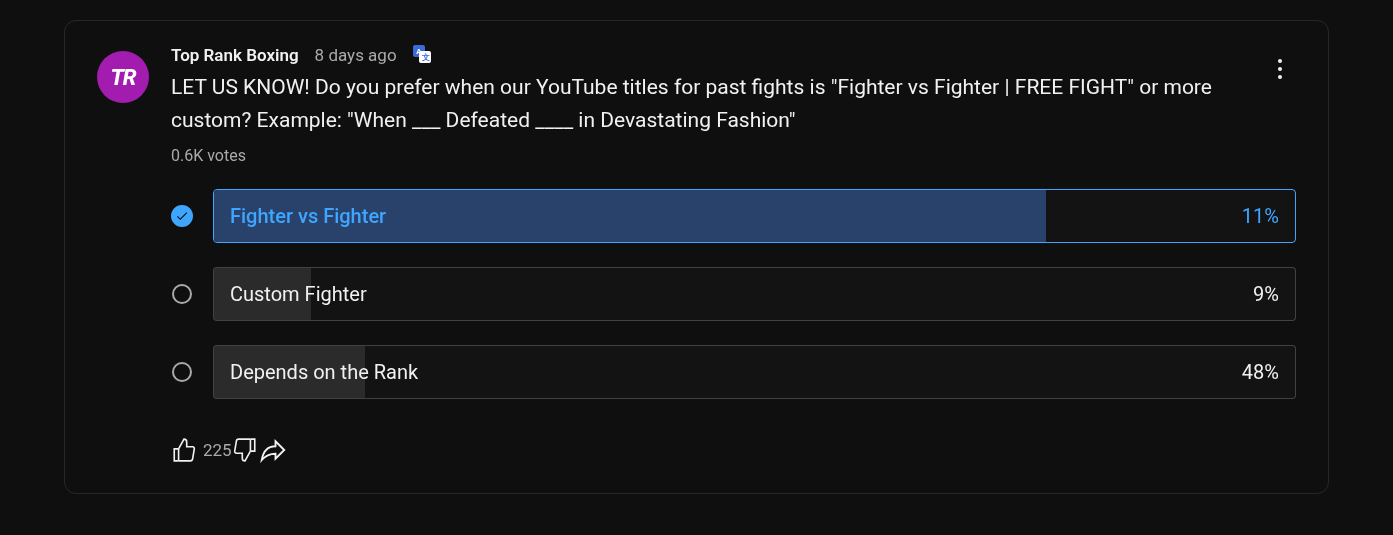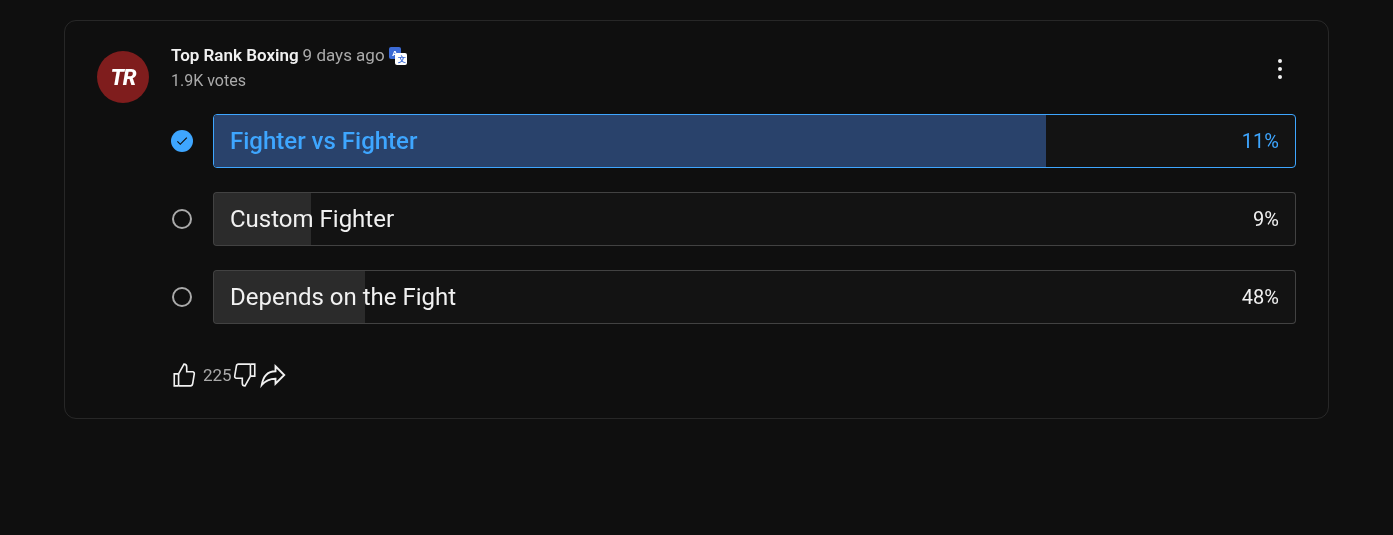--- a/index.html
+++ b/index.html
@@ -19,40 +19,40 @@
     border-radius: 12px;
     padding: 24px 32px 28px 32px;
   }
   .header-row {
     display: flex;
     align-items: flex-start;
   }
   .avatar {
     width: 52px; height: 52px;
     border-radius: 50%;
-    background: #7f1d1d;
+    background: #a21caf;
     display: flex;
     align-items: center;
     justify-content: center;
     flex-shrink: 0;
     margin-right: 22px;
     margin-top: 6px;
   }
   .avatar-text {
     font-weight: 800;
     font-style: italic;
     font-size: 22px;
     color: #fff;
     letter-spacing: -1px;
   }
   .content-col { flex: 1; min-width: 0; }
   .meta-row {
     display: flex;
-    align-items: flex-end;
-    gap: 4px;
+    align-items: flex-start;
+    gap: 16px;
     margin-bottom: 6px;
   }
   .channel-name {
     font-size: 17px;
     font-weight: 600;
     color: #f1f1f1;
   }
   .timestamp {
     font-size: 17px;
     color: #aaaaaa;
@@ -127,21 +127,21 @@
   }
   .bar-inner {
     position: relative;
     display: flex;
     align-items: center;
     justify-content: space-between;
     height: 100%;
     padding: 0 16px;
   }
   .option-label {
-    font-size: 24px;
+    font-size: 20px;
     color: #f1f1f1;
     text-align: center;
   }
   .bar.selected .option-label {
     color: #3ea6ff;
     font-weight: 500;
   }
   .option-pct {
     font-size: 20px;
     color: #f1f1f1;
@@ -204,31 +204,32 @@
     </div>
   </div>
 
   <div class="header-row">
     <div class="avatar">
       <span class="avatar-text">TR</span>
     </div>
     <div class="content-col">
       <div class="meta-row">
         <span class="channel-name">Top Rank Boxing</span>
-        <span class="timestamp">9 days ago</span>
+        <span class="timestamp">8 days ago</span>
         <span class="translate-icon">
           <svg width="18" height="18" viewBox="0 0 18 18">
             <rect x="0" y="0" width="12" height="12" rx="2" fill="#3c6bd6"></rect>
             <rect x="6" y="6" width="12" height="12" rx="2" fill="#ffffff"></rect>
             <text x="3" y="9" font-size="8" fill="#fff" font-family="Arial" font-weight="bold">A</text>
             <text x="9" y="15" font-size="8" fill="#3c6bd6" font-family="Arial" font-weight="bold">文</text>
           </svg>
         </span>
       </div>
-      <div class="votes-count">1.9K votes</div>
+      <div class="post-text">LET US KNOW! Do you prefer when our YouTube titles for past fights is "Fighter vs Fighter | FREE FIGHT" or more custom? Example: "When ___ Defeated ____ in Devastating Fashion"</div>
+      <div class="votes-count">0.6K votes</div>
 
       <div class="options">
 
         <div class="option-row">
           <div class="radio">
             <div class="radio-selected">
               <svg width="14" height="14" viewBox="0 0 24 24">
                   <path fill="#0f0f0f" d="M9 16.17 4.83 12l-1.42 1.41L9 19 21 7l-1.41-1.41z"></path>
                 </svg>
             </div>
@@ -255,21 +256,21 @@
           </div>
         </div>
 
         <div class="option-row">
           <div class="radio">
             <div class="radio-unselected"></div>
           </div>
           <div class="bar">
             <div class="bar-fill" style="width:14%"></div>
             <div class="bar-inner">
-              <span class="option-label">Depends on the Fight</span>
+              <span class="option-label">Depends on the Rank</span>
               <span class="option-pct">48%</span>
             </div>
           </div>
         </div>
       </div>
 
       <div class="actions-row">
         <div class="action-btn">
           <span class="like-icon">
             <svg width="26" height="26" viewBox="0 0 24 24" fill="none" stroke="#f1f1f1" stroke-width="1.5">

